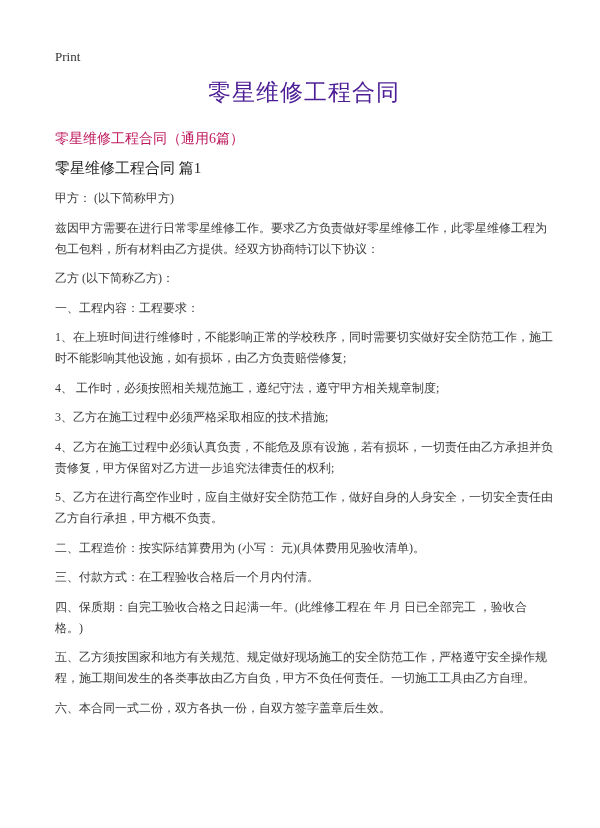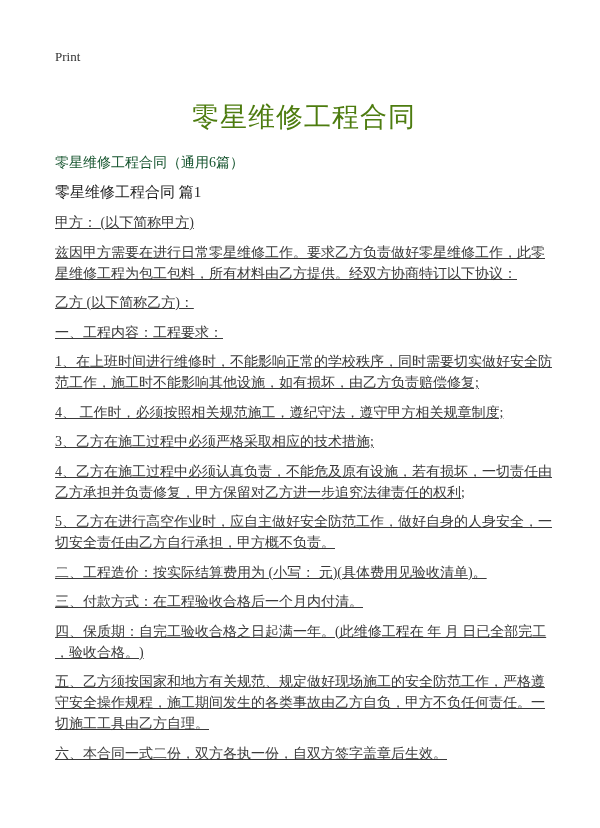--- a/index.html
+++ b/index.html
@@ -24,50 +24,49 @@
   }
   .print-link {
     font-size: 13px;
     color: #333333;
     line-height: 15px;
     margin: 0 0 14px 0;
     cursor: pointer;
     display: inline-block;
   }
   .doc-title {
-    font-size: 27px;
+    font-size: 23px;
     font-weight: 500;
-    color: #4d7c0f;
+    color: #4c1d95;
     text-align: center;
-    margin: 24px 0 20px 0;
+    margin: 0 0 20px 0;
     line-height: 30px;
     letter-spacing: 1px;
   }
   .doc-subtitle {
     font-size: 14px;
     font-weight: 400;
-    color: #14532d;
+    color: #be185d;
     margin: 0 0 9px 0;
     line-height: 21px;
   }
   .section-heading {
     font-size: 15px;
     font-weight: 400;
     color: #1f1f1f;
     margin: 9px 0;
     line-height: 21px;
   }
   .para {
-    font-size: 14px;
+    font-size: 12px;
     color: #3a3a3a;
     line-height: 21px;
     margin: 8.5px 0;
     text-align: left;
     word-break: break-all;
-    text-decoration: underline;
   }
 </style>
 </head>
 <body>
 
 <div class="page">
 
   <div class="print-link">Print</div>
 
   <h1 class="doc-title">零星维修工程合同</h1>

